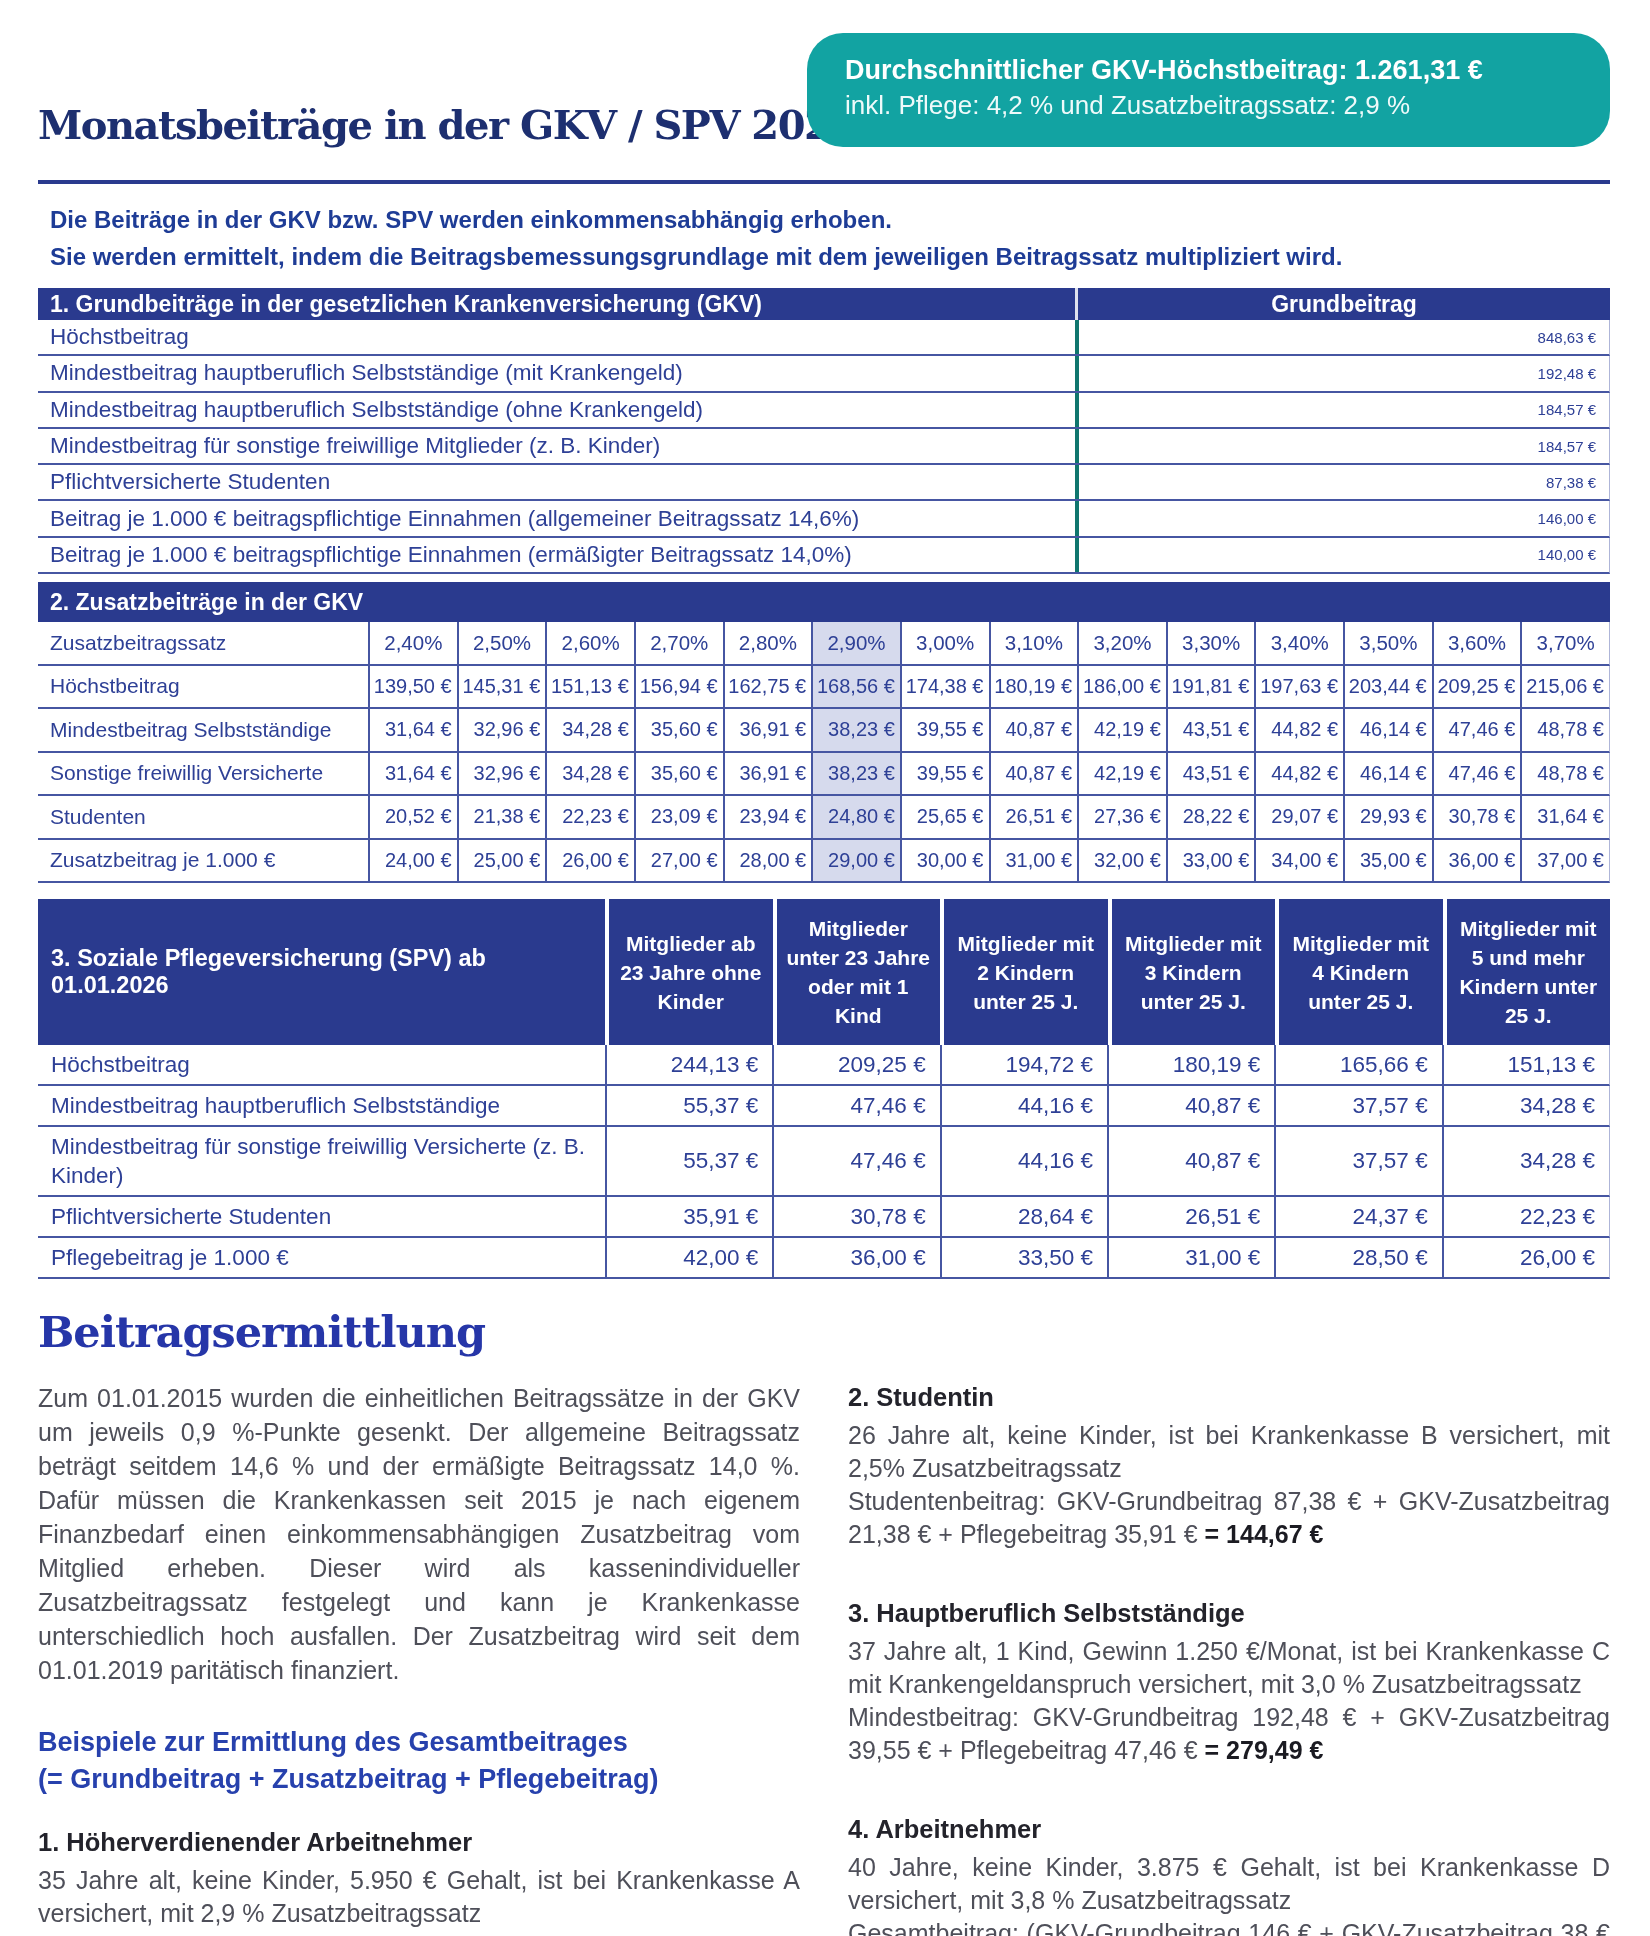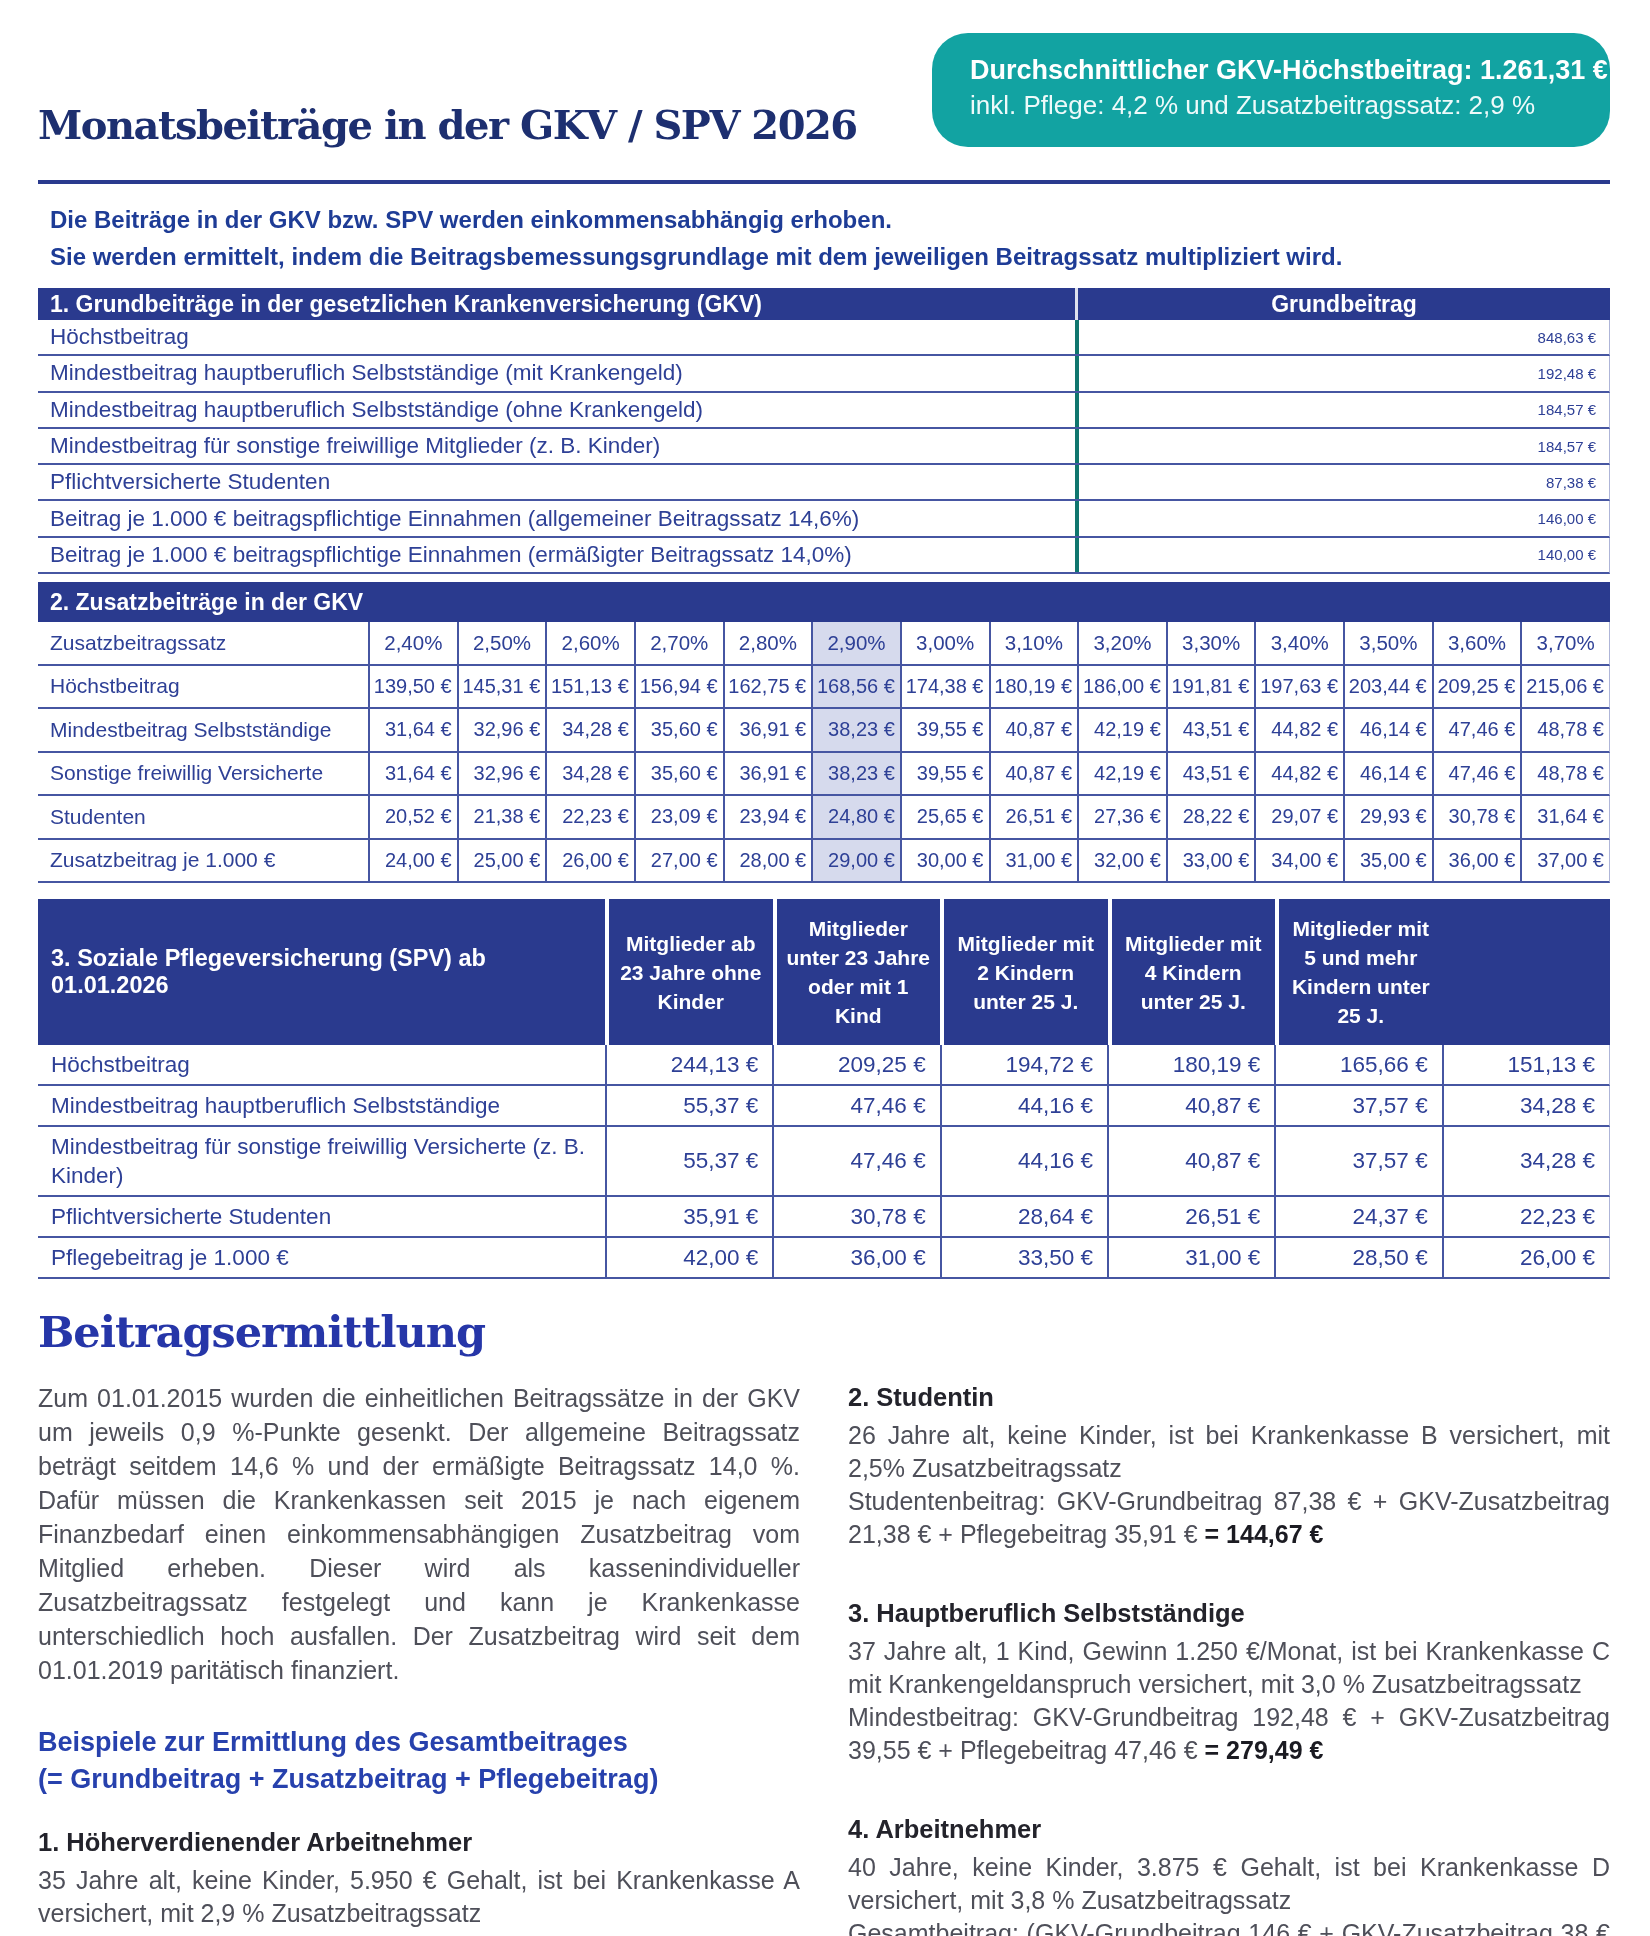--- a/index.html
+++ b/index.html
@@ -11,21 +11,21 @@
   .content{margin:0 40px 0 38px;width:1572px;position:relative;}
 
   
   .hdr-area{position:relative;height:150px;}
   .doc-title{
     position:absolute;left:0;bottom:2px;
     font-family:"DejaVu Serif",serif;font-weight:700;
     font-size:40px;letter-spacing:-1.5px;color:#1d2f70;white-space:nowrap;
   }
   .badge{
-    position:absolute;top:33px;right:0;width:678px;height:114px;
+    position:absolute;top:33px;right:0;width:803px;height:114px;
     background:#12a3a2;border-radius:36px;color:#ffffff;
     padding:19px 4px 0 38px;box-sizing:border-box;
   }
   .badge .b1{font-weight:700;font-size:27px;line-height:36px;white-space:nowrap;}
   .badge .b2{font-weight:400;font-size:26px;line-height:35px;color:#eefafa;white-space:nowrap;}
 
   .rule{height:4px;background:#2a3a8e;margin-top:30px;}
 
   .intro{margin:17px 0 13px 12px;font-weight:700;font-size:24px;line-height:37px;color:#1e3c96;}
 
@@ -234,20 +234,21 @@
         </div>
       </div>
   </div>
 
   <div class="t3">
     <div class="t3hdr navybar">
         <div class="t3hlbl">3. Soziale Pflegeversicherung (SPV) ab 01.01.2026</div>
         <div class="t3hcol">Mitglieder ab 23 Jahre ohne Kinder</div>
         <div class="t3hcol">Mitglieder unter 23 Jahre oder mit 1 Kind</div>
         <div class="t3hcol">Mitglieder mit 2 Kindern unter 25 J.</div>
+        <div class="t3hcol">Mitglieder mit 3 Kindern unter 25 J.</div>
         <div class="t3hcol">Mitglieder mit 4 Kindern unter 25 J.</div>
         <div class="t3hcol">Mitglieder mit 5 und mehr Kindern unter 25 J.</div>
       </div>
     <div>
         <div class="t3row">
           <div class="t3lbl">Höchstbeitrag</div>
           <div class="t3val">244,13 €</div>
           <div class="t3val">209,25 €</div>
           <div class="t3val">194,72 €</div>
           <div class="t3val">180,19 €</div>

